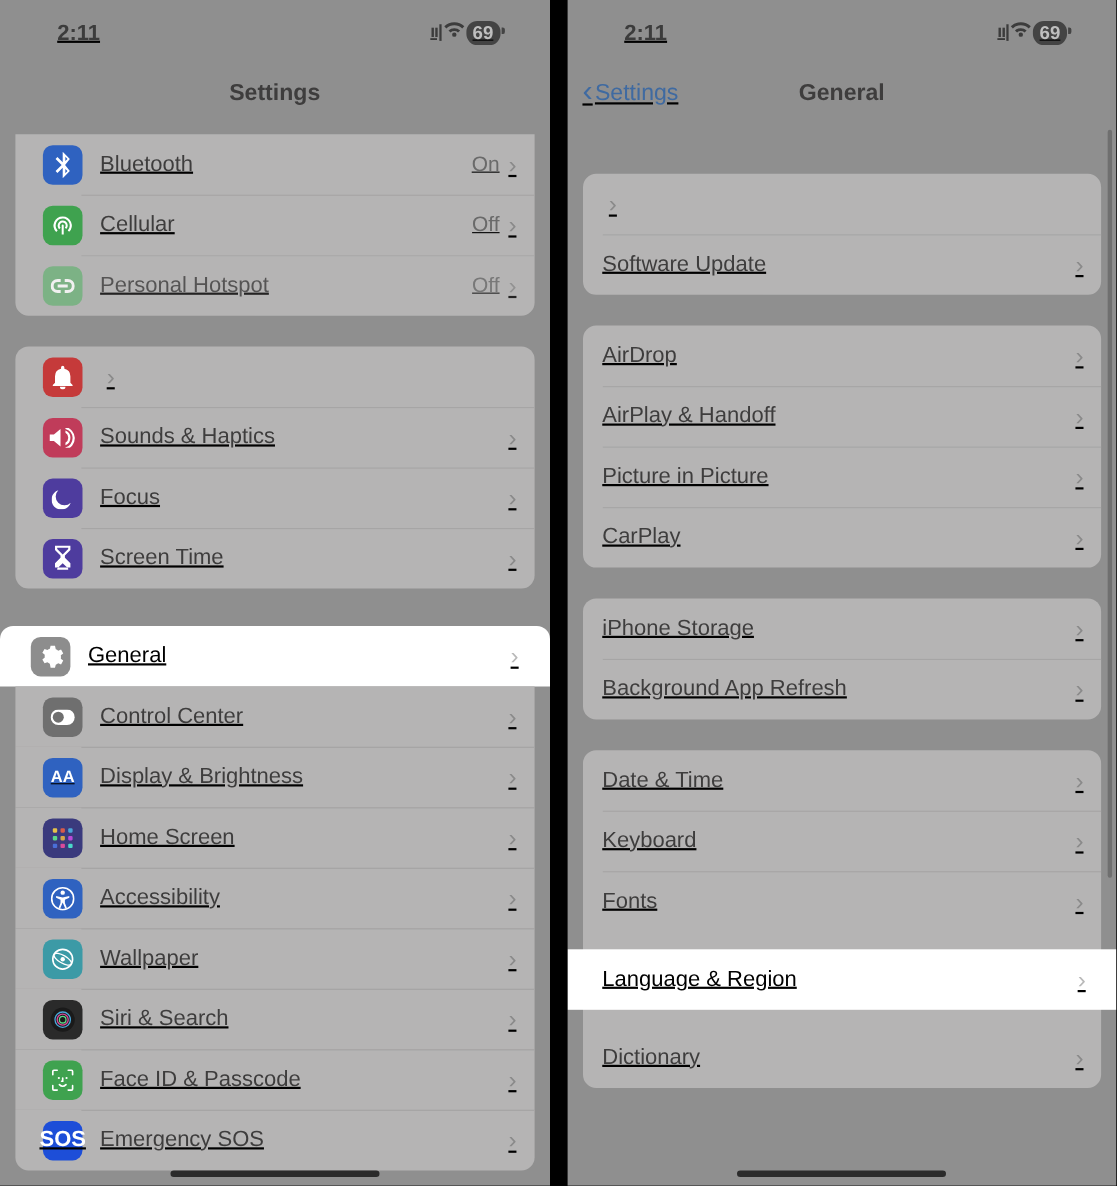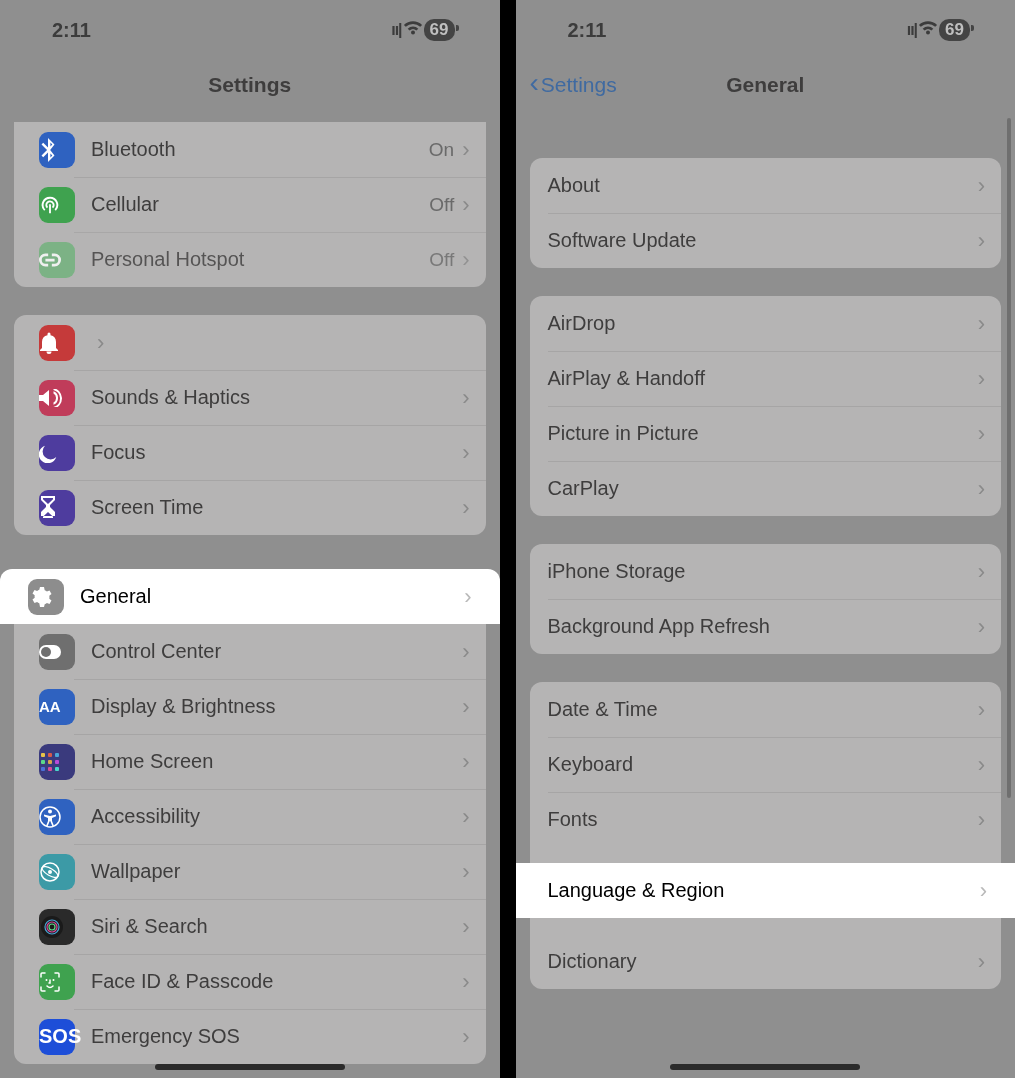--- a/index.html
+++ b/index.html
@@ -16,21 +16,21 @@
   }
   html,body{margin:0;padding:0;}
   body{
     width:1015px;
     height:1078px;
     background:#000;
     font-family:-apple-system,BlinkMacSystemFont,"Helvetica Neue",Arial,sans-serif;
     position:relative;
     overflow:hidden;
   }
-  .phones{display:flex;gap:16px;height:100%;box-sizing:border-box;}
+  .phones{display:flex;gap:16px;height:100%;box-sizing:border-box;text-decoration:underline;}
   .phone{
     width:499.5px;
     height:1078px;
     background:var(--bg-dim);
     position:relative;
     overflow:hidden;
   }
   .statusbar{
     height:60px;
     display:flex;
@@ -82,21 +82,21 @@
   }
   .row + .row::before{
     content:"";position:absolute;top:0;left:60px;right:0;height:1px;background:var(--divider-dim);
   }
   .row.noicon + .row.noicon::before{left:18px;}
   .row .label{font-size:20px;flex:1 1 auto;}
   .row .value{font-size:19px;color:var(--value-dim);margin-right:2px;margin-left:12px;}
   .row .chevron{color:var(--chevron-dim);font-size:22px;margin-left:6px;font-weight:300;}
   .row .appicon{
     width:36px;height:36px;border-radius:9px;
-    display:flex;align-items:center;
+    display:flex;align-items:center;justify-content:center;
     color:#fff;font-size:20px;margin-right:16px;flex:0 0 36px;
   }
   .row.dim-more{opacity:.8;}
   .row.highlight{
     background:var(--card-bright) !important;
     color:var(--text-bright);
   }
   .row.highlight .label{color:#000;}
   .row.highlight .chevron{color:#b9b9b9;}
   .row.highlight::before{display:none;}
@@ -351,21 +351,20 @@
       <span class="back">
         <span class="chev">‹</span>
         <span>Settings</span>
       </span>
       <span class="title">General</span>
     </div>
 
     <div class="content">
       <div class="group" style="margin-top:48px">
         <div class="row noicon">
-          <span class="label">About</span>
           <span class="chevron">›</span>
         </div>
         <div class="row noicon">
           <span class="label">Software Update</span>
           <span class="chevron">›</span>
         </div>
       </div>
 
       <div class="group">
         <div class="row noicon">

